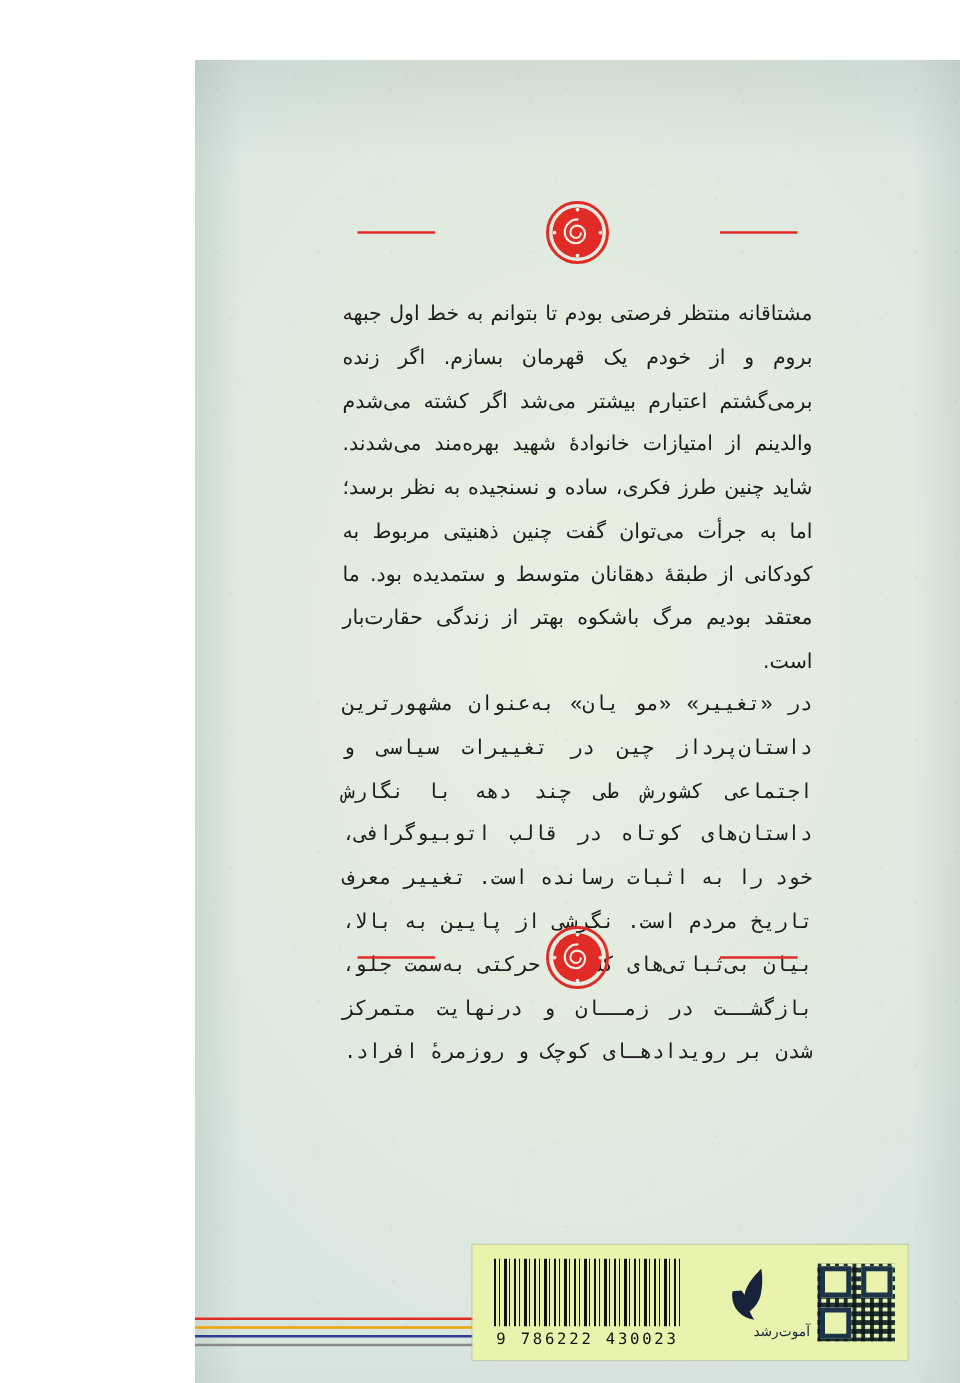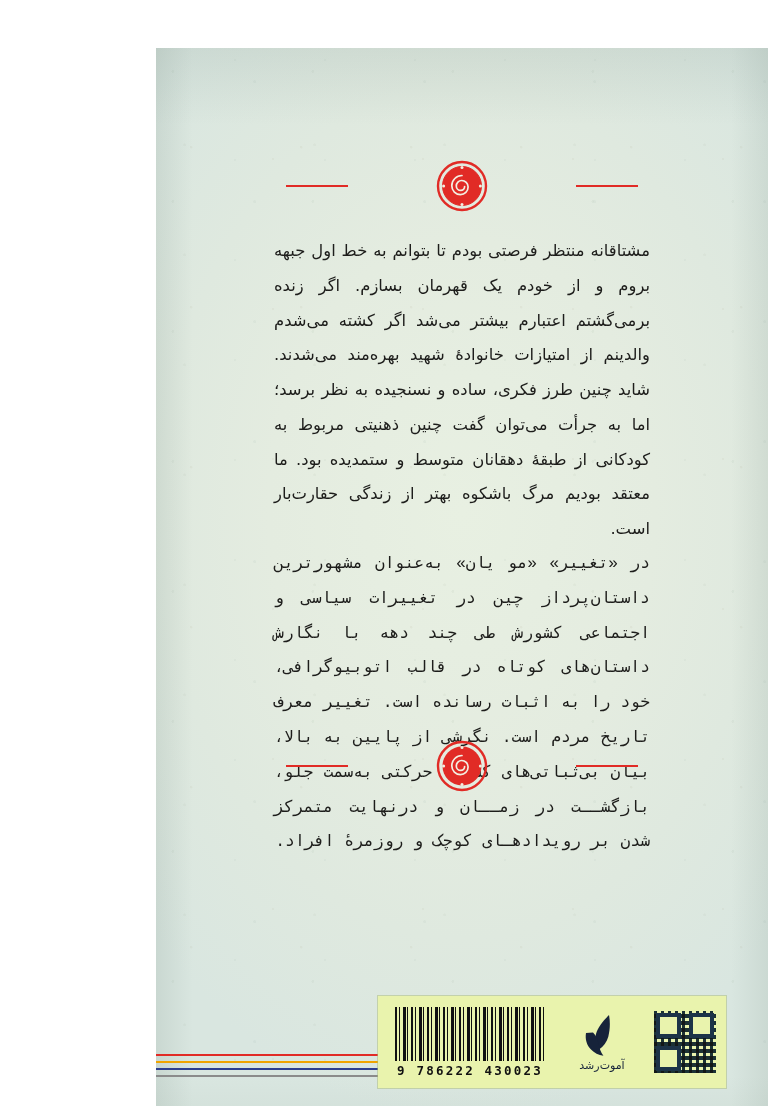--- a/index.html
+++ b/index.html
@@ -131,21 +131,21 @@
   .qr .eye3 {
     position: absolute;
     bottom: 2px; left: 2px;
     width: 17px; height: 17px;
     border: 4px solid #0b2340;
     background: #e9f3ad;
   }
 
   .publisher {
     width: 92px;
-    text-align: center;
+    text-align: right;
     color: #17243a;
     position: relative;
   }
   .publisher .logo {
     width: 46px;
     height: 44px;
     margin: 0 auto 2px;
   }
   .publisher .pub-name {
     font-size: 11px;
@@ -153,21 +153,20 @@
     letter-spacing: .2px;
   }
 
   .ean {
     flex: 1;
     display: flex;
     flex-direction: column;
     align-items: center;
     justify-content: center;
     padding-left: 6px;
-    font-weight: bold;
   }
   .ean .bars {
     width: 150px;
     height: 54px;
     background-image: repeating-linear-gradient(
       90deg,
       #111 0px, #111 2px,
       #e9f3ad 2px, #e9f3ad 4px,
       #111 4px, #111 5px,
       #e9f3ad 5px, #e9f3ad 8px,

